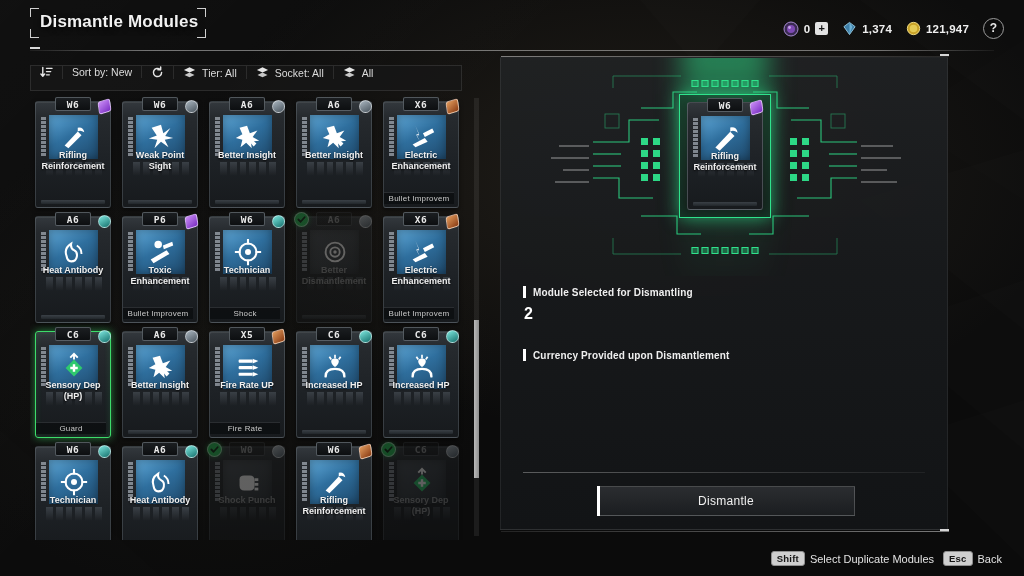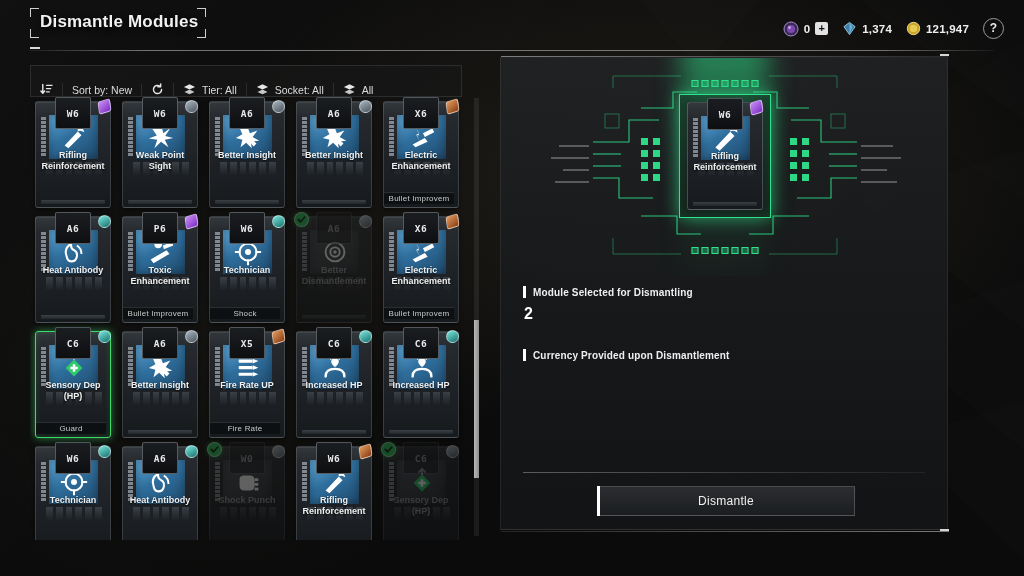--- a/index.html
+++ b/index.html
@@ -58,21 +58,21 @@
   }
   .help-btn {
     width:21px; height:21px; border-radius:50%;
     border:1.4px solid #9b9b9b; color:#e9e9e9;
     font-size:12px; font-weight:700; line-height:18px; text-align:center;
   }
 
   
   .toolbar {
     position:absolute; left:30px; top:65px;
-    width:432px; height:32px; display:flex; align-items:flex-end;
+    width:432px; height:26px; display:flex; align-items:flex-start;
     background:rgba(22,22,22,.80);
     border:1px solid rgba(255,255,255,.10);
   }
   .tb-cell {
     display:flex; align-items:center; gap:6px;
     padding:0 9px; font-size:10.5px; color:#dcdcdc;
     border-right:1px solid rgba(255,255,255,.10);
   }
   .tb-cell:last-child { border-right:none; }
   .tb-icon { display:flex; align-items:center; }
@@ -102,21 +102,21 @@
   .card.sel .card-body {
     border:1.6px solid #3ddc6a;
     box-shadow:0 0 9px rgba(61,220,106,.55), inset 0 0 6px rgba(61,220,106,.18);
   }
   .card.dim .card-body { opacity:.34; }
   .card.dim .tier-plate, .card.dim .card-name, .card.dim .card-sub { opacity:.5; }
 
   
   .tier-plate {
     position:absolute; top:-5px; left:50%; transform:translateX(-50%);
-    min-width:36px; height:32px; padding:0 6px;
+    min-width:36px; height:14px; padding:0 6px;
     background:linear-gradient(180deg,#1b1e21,#0d0f11);
     border:1px solid rgba(175,185,195,.42);
     border-radius:2px;
     display:flex; align-items:center; justify-content:center;
     font-size:9.5px; font-weight:700; color:#eaeaea; letter-spacing:.6px;
     font-family:"DejaVu Sans Mono", monospace;
   }
 
   
   .rarity {
@@ -1316,14 +1316,24 @@
       <div class="sec-label">Module Selected for Dismantling</div>
       <div class="sec-value">2</div>
       <div class="sec-label" style="margin-top:26px;">Currency Provided upon Dismantlement</div>
     </div>
 
     <div class="btn-rule"></div>
     <div class="dismantle-btn">Dismantle</div>
     <div class="detail-bot-rule"></div>
   </div>
 
+  <div class="footer">
+    <div class="foot-item">
+      <span class="keycap">Shift</span>
+      <span>Select Duplicate Modules</span>
+    </div>
+    <div class="foot-item">
+      <span class="keycap">Esc</span>
+      <span>Back</span>
+    </div>
+  </div>
 
 </div>
 
 </body></html>

